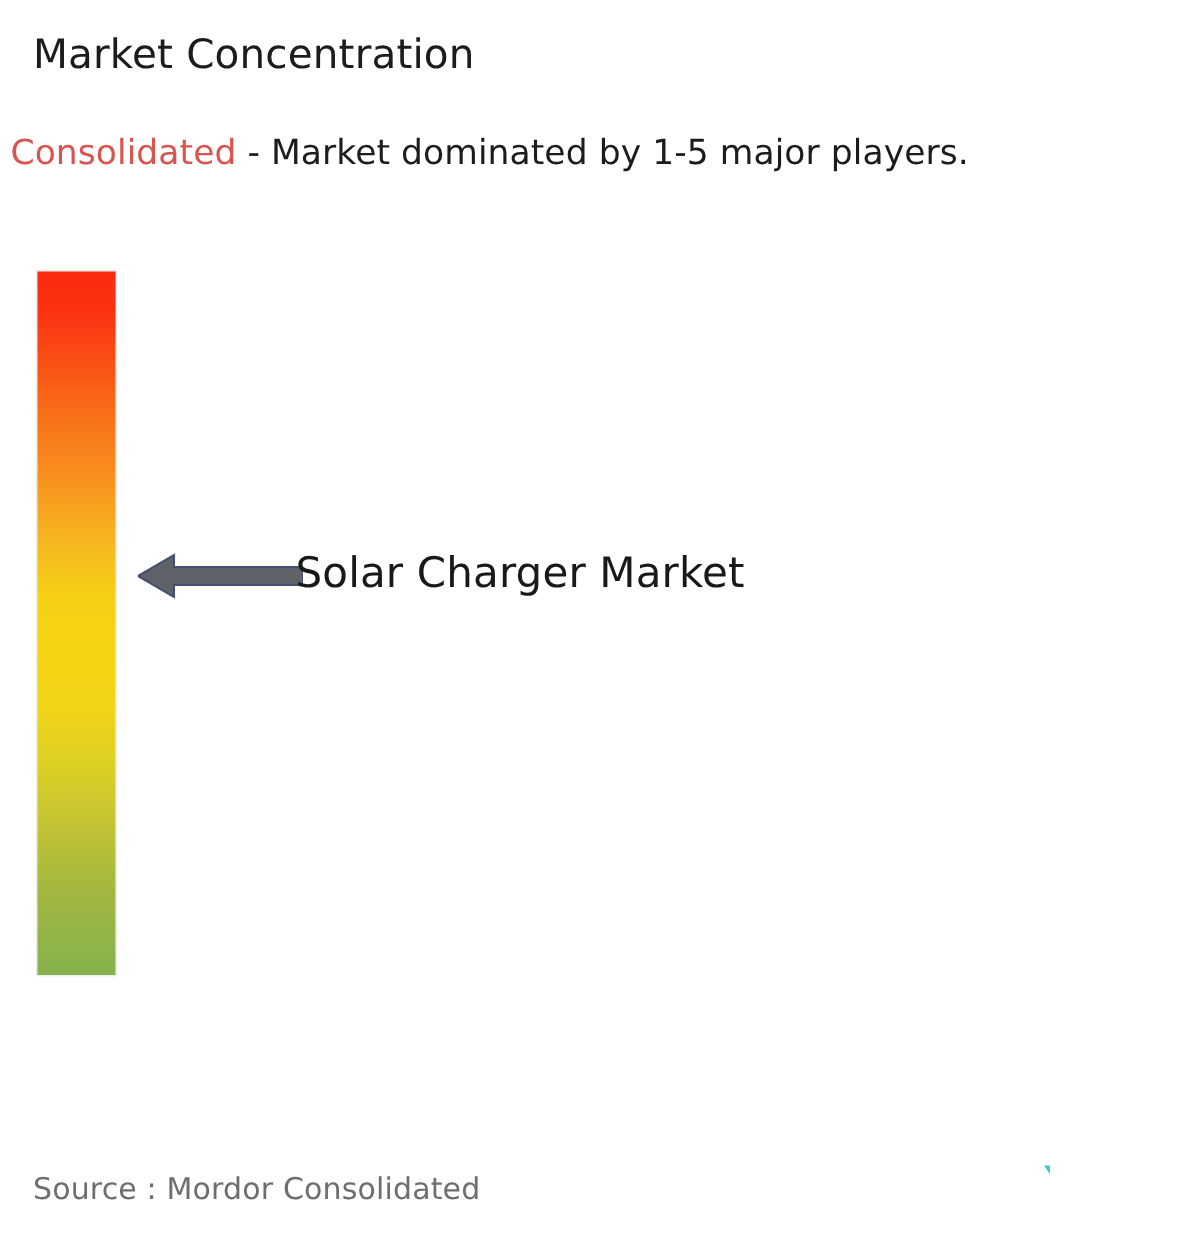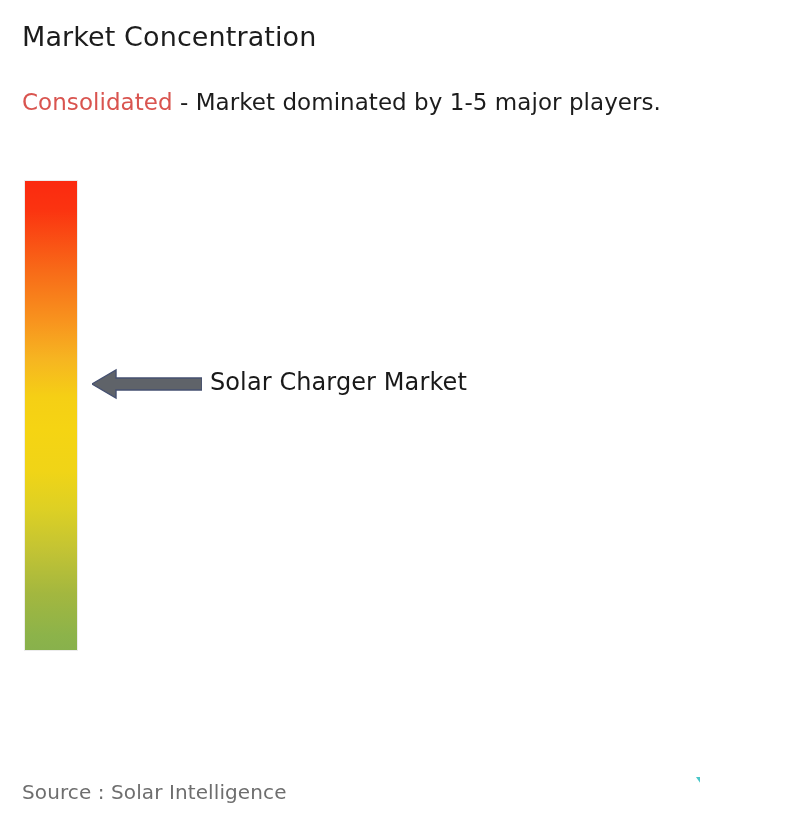--- a/index.html
+++ b/index.html
@@ -29,21 +29,21 @@
     line-height: 34px;
     color: #1c1c1c;
     font-weight: 400;
     letter-spacing: 0.1px;
     white-space: nowrap;
   }
 
   
   .legend-line {
     position: absolute;
-    left: 22px;
+    left: 7px;
     width: 760px;
     font-size: 23px;
     line-height: 31px;
     color: #1c1c1c;
     font-weight: 400;
     letter-spacing: 0.05px;
   }
   .legend-top    { top: 87px; }
   .legend-bottom { top: 687px; }
 
@@ -90,23 +90,23 @@
   .pointer-arrow {
     position: absolute;
     left: 0;
     top: 2px;
     width: 110px;
     height: 34px;
     display: block;
   }
   .pointer-label {
     position: absolute;
-    left: 118px;
+    left: 105px;
     top: 0px;
-    font-size: 24px;
+    font-size: 28px;
     line-height: 34px;
     color: #191919;
     white-space: nowrap;
     letter-spacing: 0.1px;
   }
 
   
   .source-text {
     position: absolute;
     left: 22px;
@@ -139,21 +139,21 @@
   <div class="gradient-bar"></div>
 
   <div class="pointer-group">
     <svg class="pointer-arrow" viewBox="0 0 110 34">
       <polygon points="0,17 24,3 24,11 110,11 110,23 24,23 24,31" fill="#5f6369" stroke="#455070" stroke-width="1.4" stroke-linejoin="miter"></polygon>
     </svg>
     <span class="pointer-label">Solar Charger Market</span>
   </div>
 
 
-  <div class="source-text">Source :  Solar Intelligence</div>
+  <div class="source-text">Source :  Mordor Consolidated</div>
 
   <svg class="brand-logo" viewBox="0 0 76 42">
 
     <polygon points="2,8 14,8 36,40 24,40" fill="#49c6c8"></polygon>
 
     <polygon points="14,8 26,8 48,40 36,40" fill="#3d83c6"></polygon>
 
     <polygon points="48,40 38,24 50,8 61,8" fill="#49c6c8"></polygon>
 
     <polygon points="53,8 65,8 65,40 53,40" fill="#3d83c6"></polygon>

